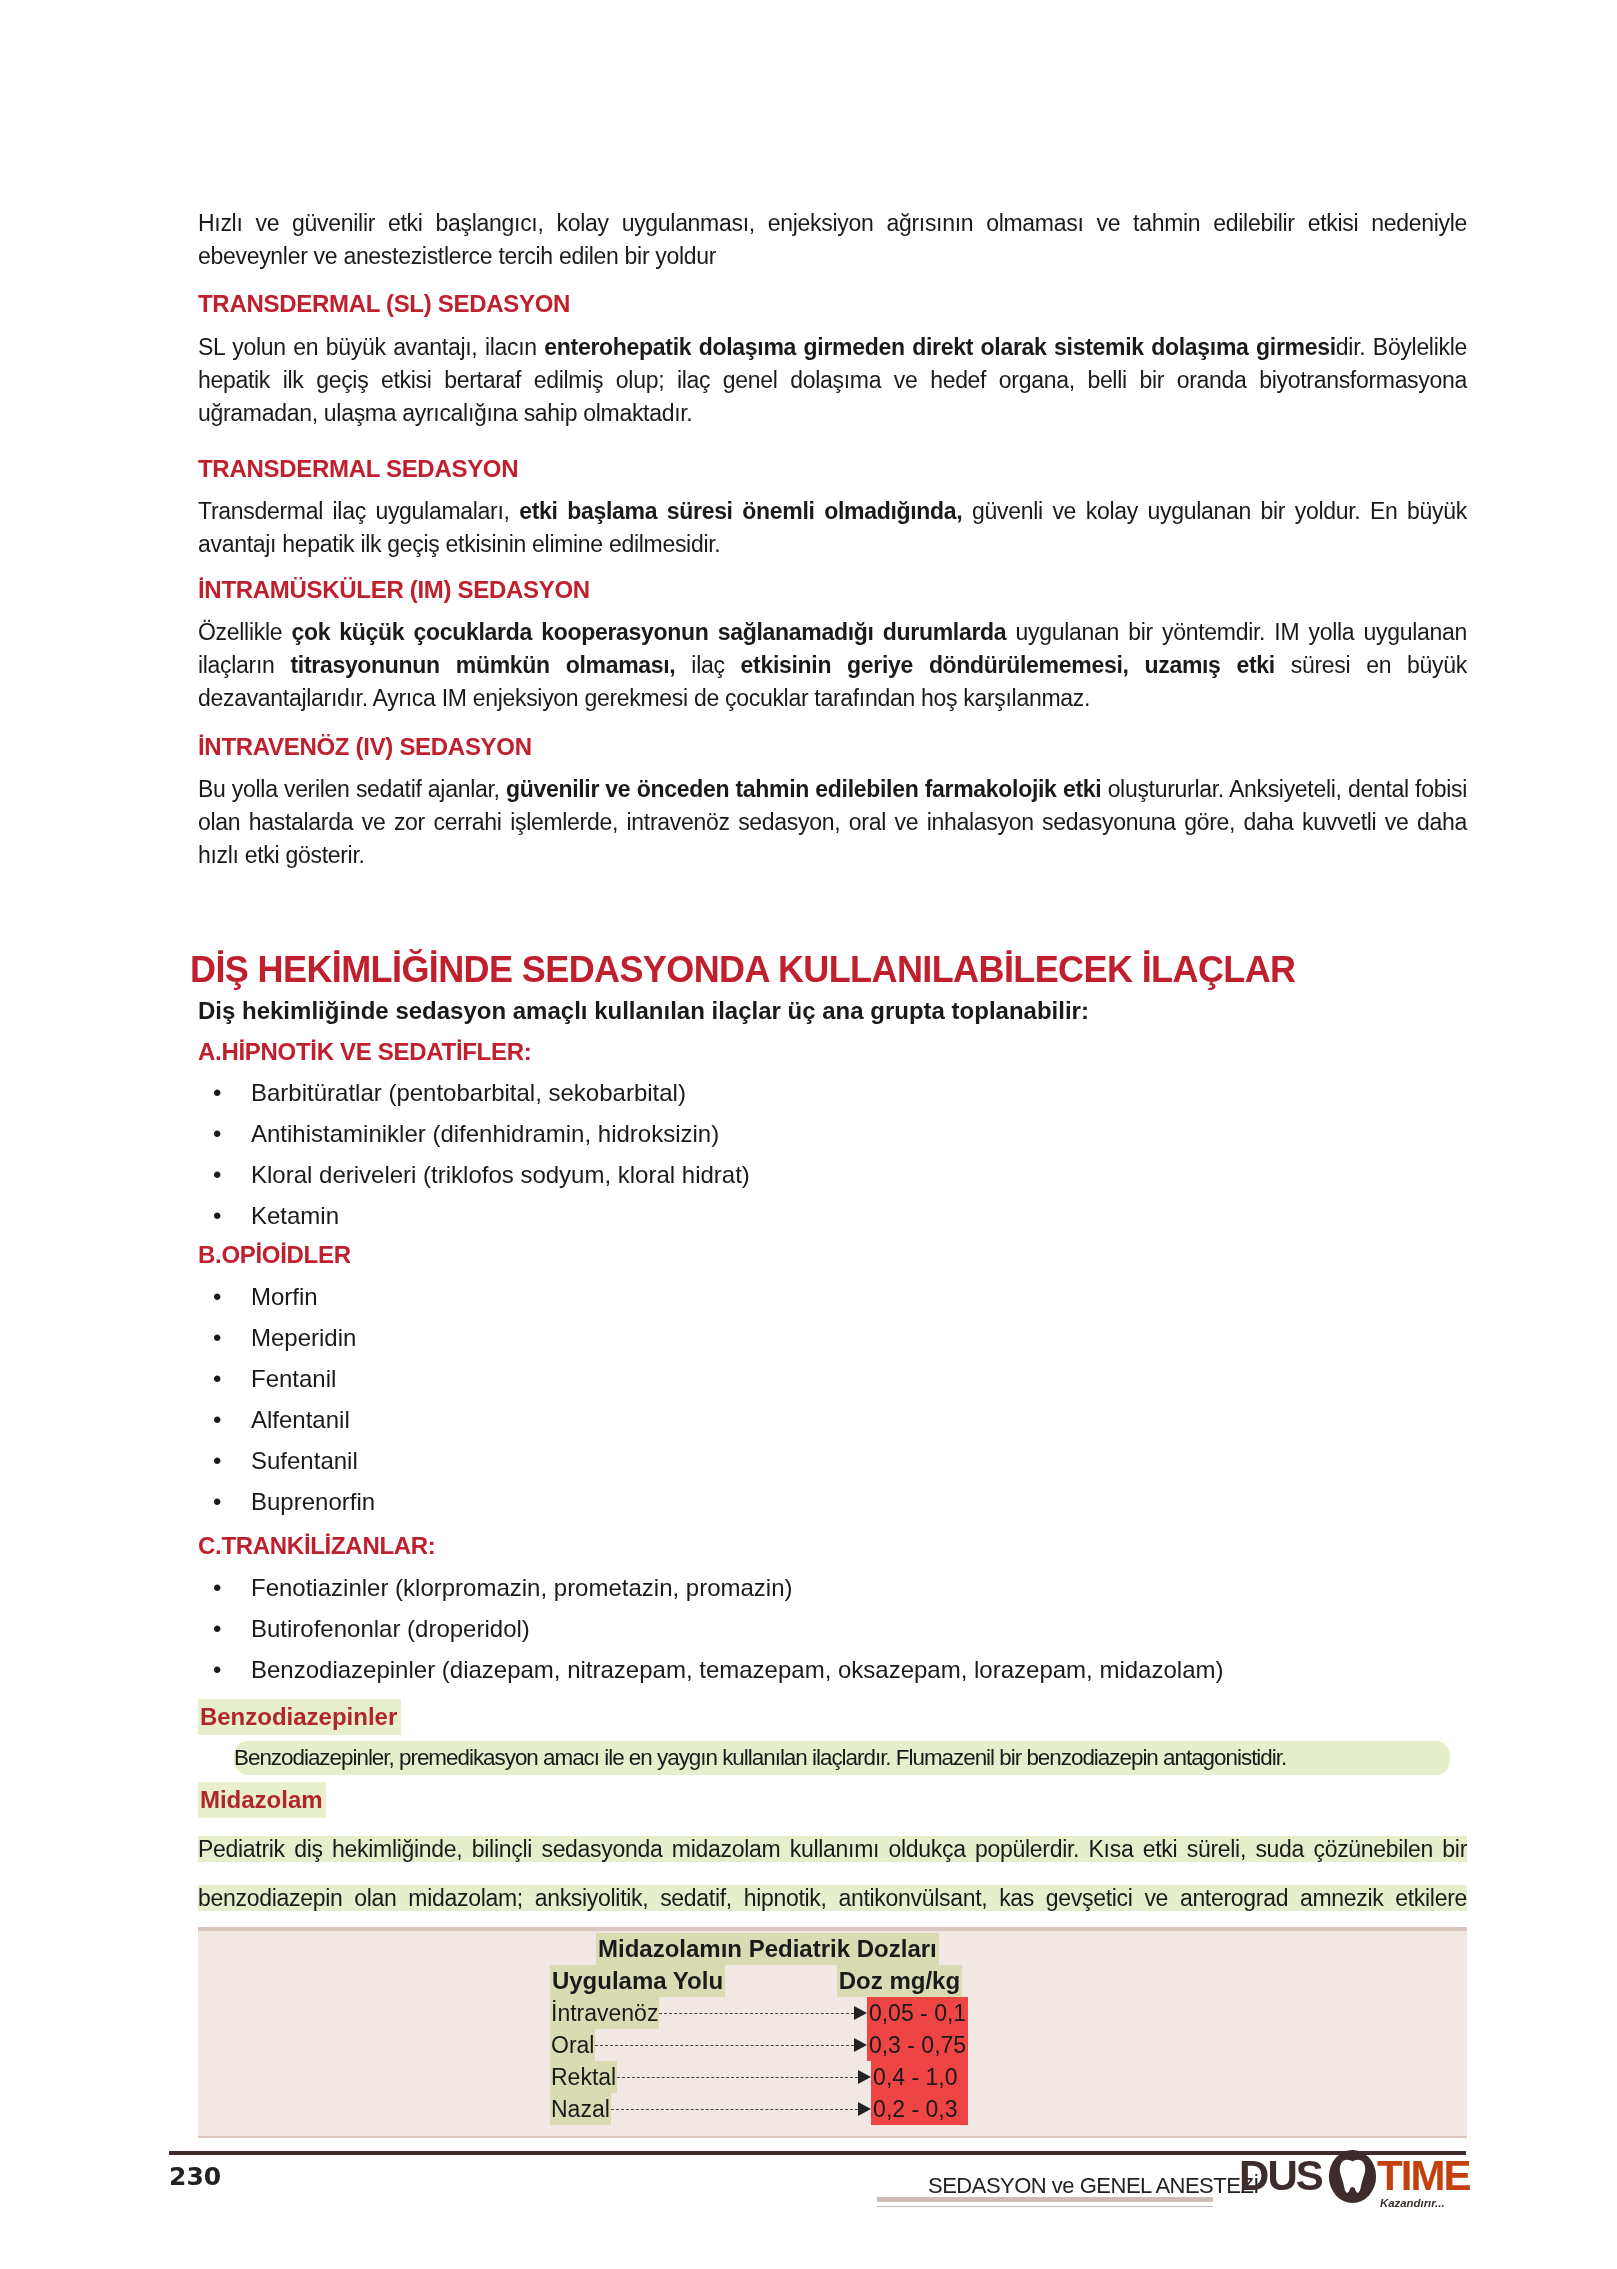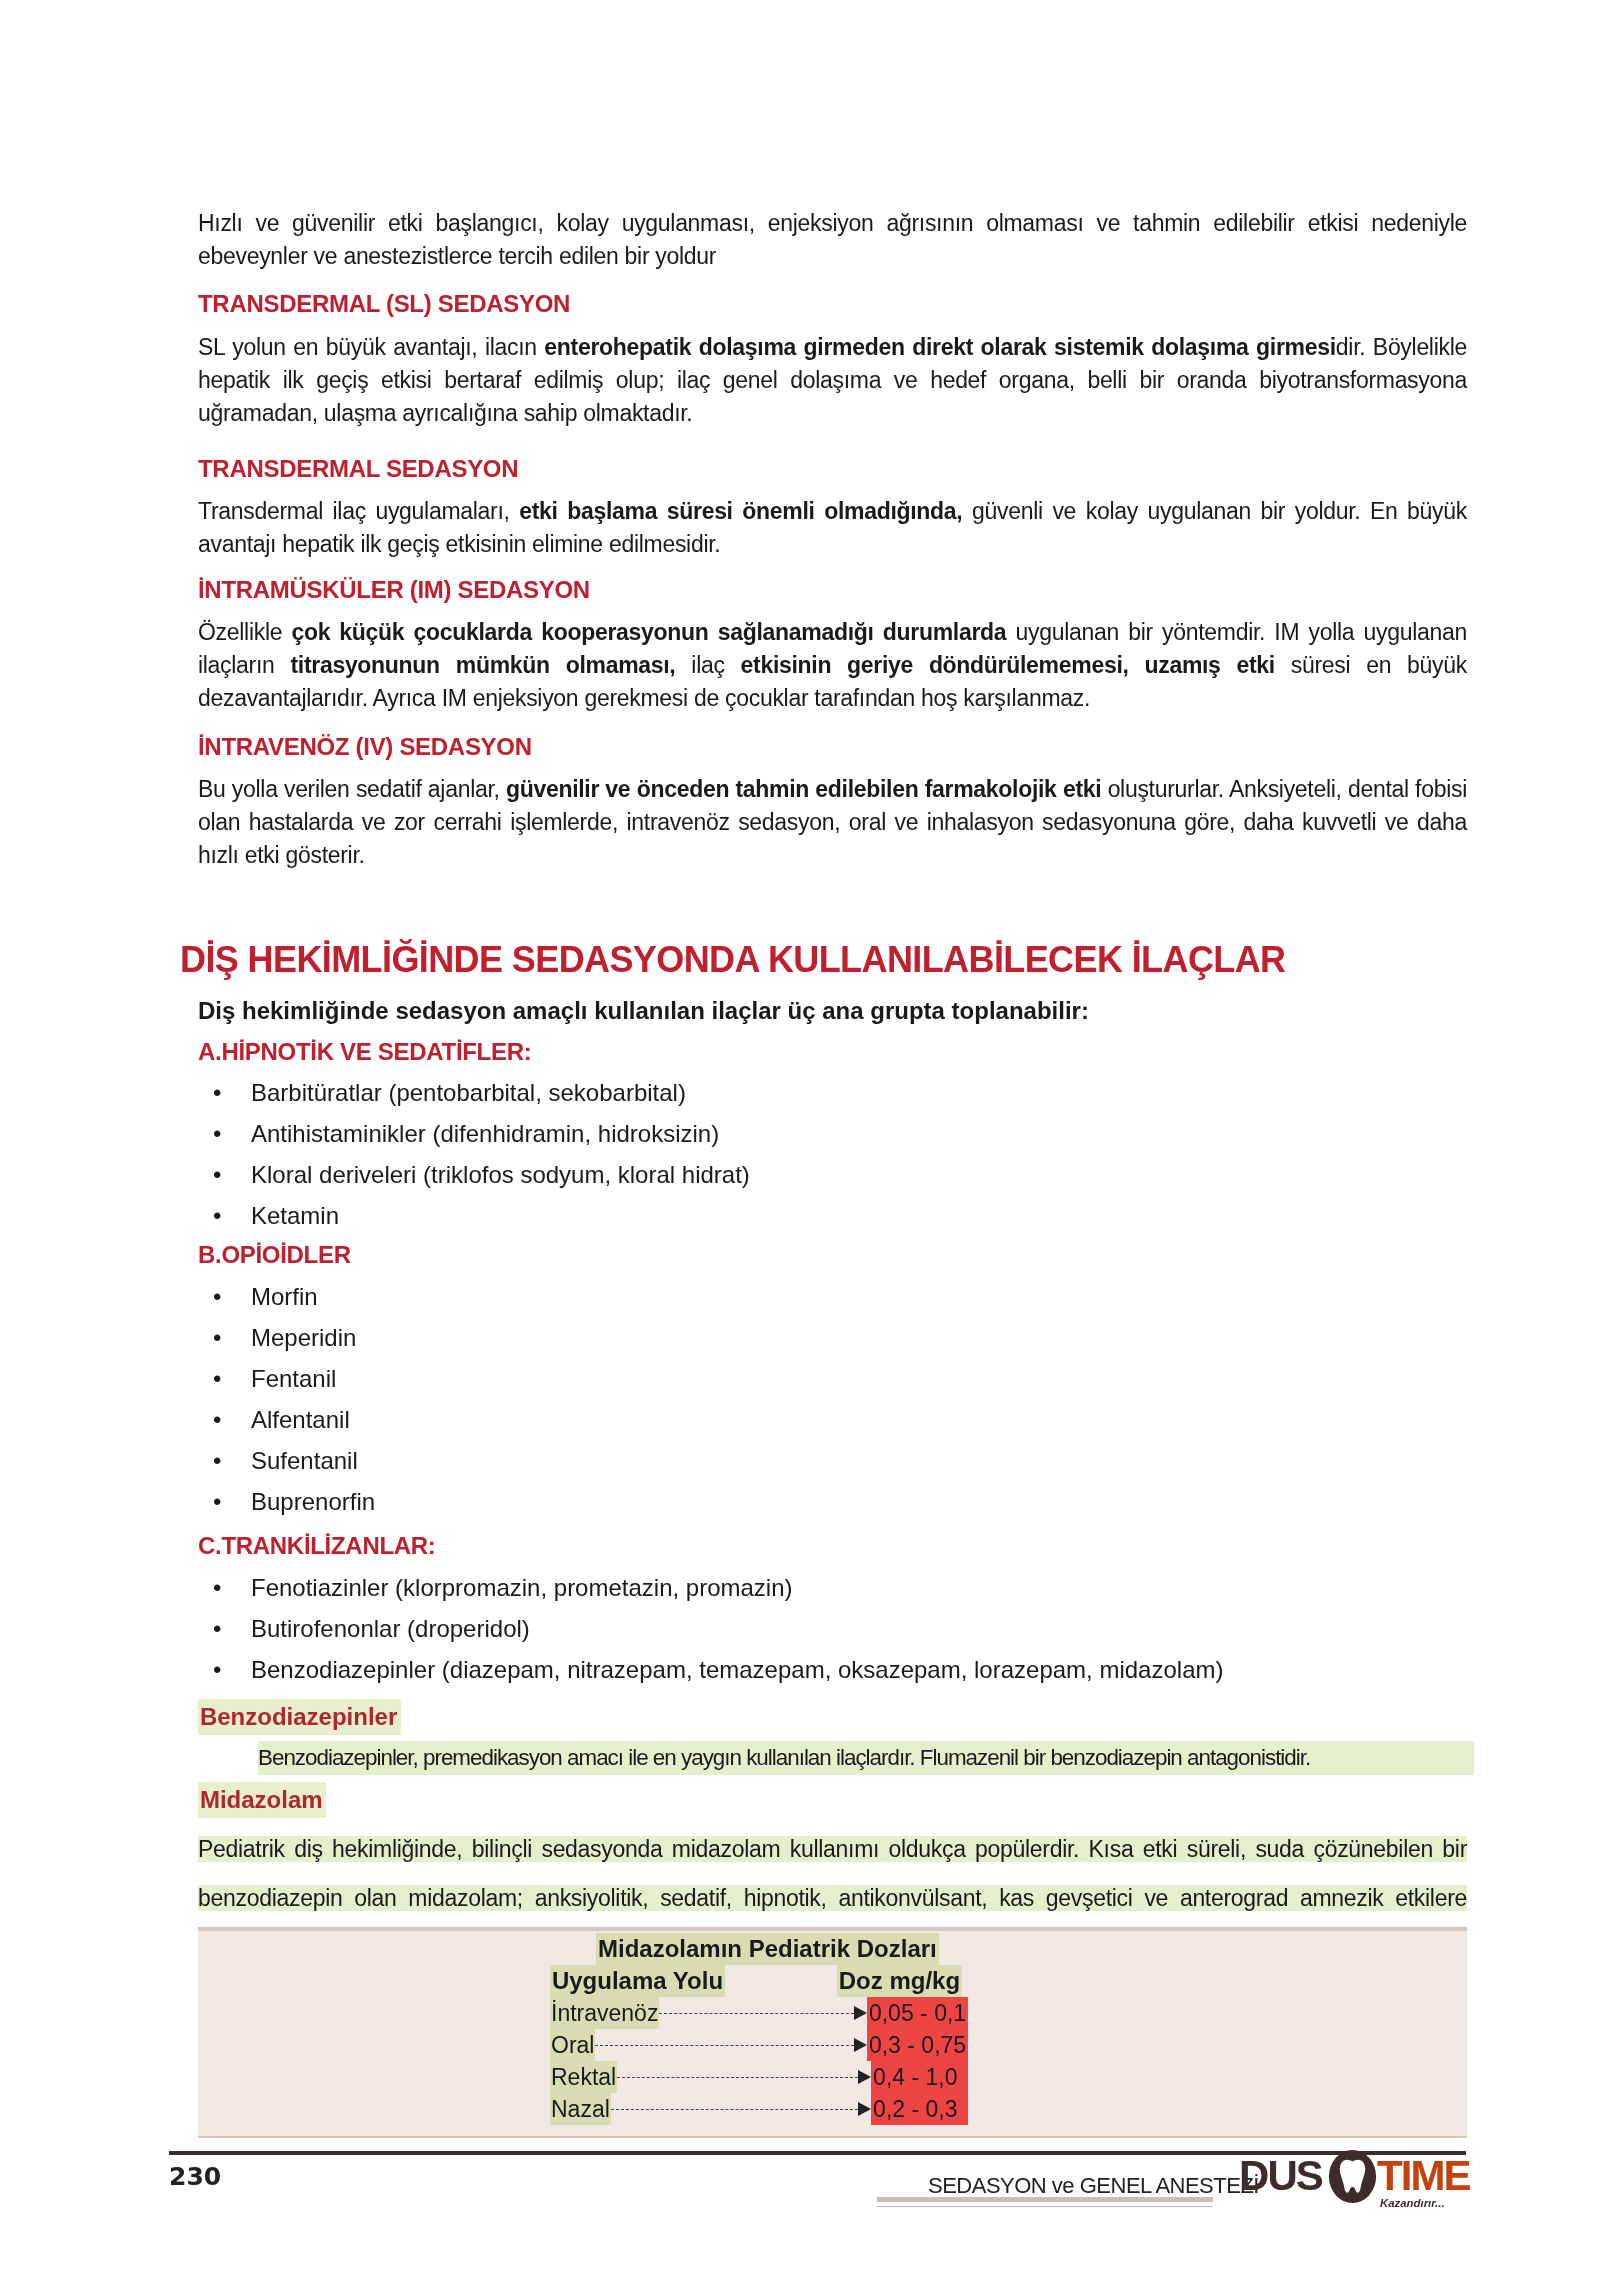--- a/index.html
+++ b/index.html
@@ -2,21 +2,21 @@
 <html style="font-size:15px"><head>
 <meta charset="utf-8">
 <style>
   html, body { margin: 0; padding: 0; background: #ffffff; }
   body { width: 1618px; height: 2269px; position: relative; overflow: hidden;
          font-family: "Liberation Sans", "DejaVu Sans", sans-serif; color: #1a1a1a; }
   .page { position: absolute; left: 198px; top: 0; width: 1269px; }
   .p { font-size: 23px; line-height: 33px; margin: 0; text-align: justify; letter-spacing: -0.3px; }
   .p b { font-weight: bold; }
   .h { color: #c0202e; font-weight: bold; font-size: 24px; line-height: 32px; margin: 0; letter-spacing: -0.3px; }
-  .big { color: #c0202e; font-weight: bold; font-size: 36px; line-height: 48px; margin: 6px; letter-spacing: -0.6px; }
+  .big { color: #c0202e; font-weight: bold; font-size: 36px; line-height: 48px; margin: 16px; letter-spacing: -0.6px; }
   .lead { font-weight: bold; font-size: 24px; line-height: 32px; margin: 0; }
   ul.bul { list-style: none; margin: 0; padding: 0; }
   ul.bul li { position: relative; padding-left: 53px; font-size: 24px; line-height: 41px; }
   ul.bul li .dot { position: absolute; left: 15px; top: 0; }
   .hl-title { display: inline-block; background: #e8efcd; color: #b0262b; font-weight: bold; font-size: 24px; line-height: 36px; padding: 0 3.8px 0 1.9px; }
   .hl-block { background: #e6efcc; }
   .mark { background: #e6efcc; }
   .tbox { position: absolute; left: 198px; top: 1927px; width: 1269px; height: 205px;
           background: #f1e8e4; border-top: 4.8px solid #d9c7bf; border-bottom: 2.9px solid #d9c7bf; }
   .tinner { position: absolute; left: 352px; top: 1.9px; width: 438px; }
@@ -90,21 +90,21 @@
   <h3 class="h" style="position:absolute; top:1530px;">C.TRANKİLİZANLAR:</h3>
   <ul class="bul" style="position:absolute; top:1567px; width:1269px;">
     <li><span class="dot">•</span><span>Fenotiazinler (klorpromazin, prometazin, promazin)</span></li>
     <li><span class="dot">•</span><span>Butirofenonlar (droperidol)</span></li>
     <li><span class="dot">•</span><span>Benzodiazepinler (diazepam, nitrazepam, temazepam, oksazepam, lorazepam, midazolam)</span></li>
   </ul>
 
   <div style="position:absolute; top:1699px;">
     <span class="hl-title">Benzodiazepinler</span>
   </div>
-  <div class="hl-block" style="position:absolute; top:1741px; left:60px; width:1216px; height:34px;">
+  <div class="hl-block" style="position:absolute; top:1741px; left:36px; width:1216px; height:34px;border-radius:14px;">
     <span class="p" style="letter-spacing:-1px; white-space:nowrap; font-size:22.4px; line-height:34px;">Benzodiazepinler, premedikasyon amacı ile en yaygın kullanılan ilaçlardır. Flumazenil bir benzodiazepin antagonistidir.</span>
   </div>
 
   <div style="position:absolute; top:1782px;">
     <span class="hl-title">Midazolam</span>
   </div>
   <p class="p" style="position:absolute; top:1825px; width:1269px; line-height:49px;">
     <span class="mark">Pediatrik diş hekimliğinde, bilinçli sedasyonda midazolam kullanımı oldukça popülerdir. Kısa etki süreli, suda çözünebilen bir benzodiazepin olan midazolam; anksiyolitik, sedatif, hipnotik, antikonvülsant, kas gevşetici ve anterograd amnezik etkilere sahiptir.</span>
   </p>
 </div>

